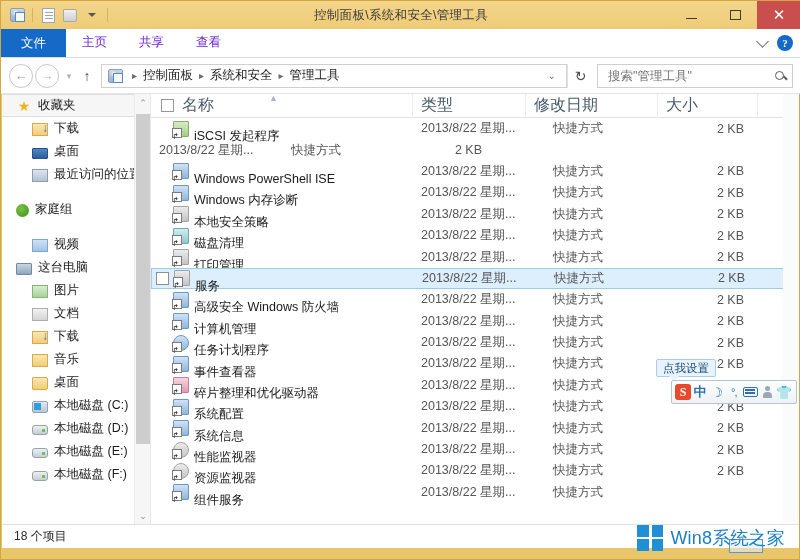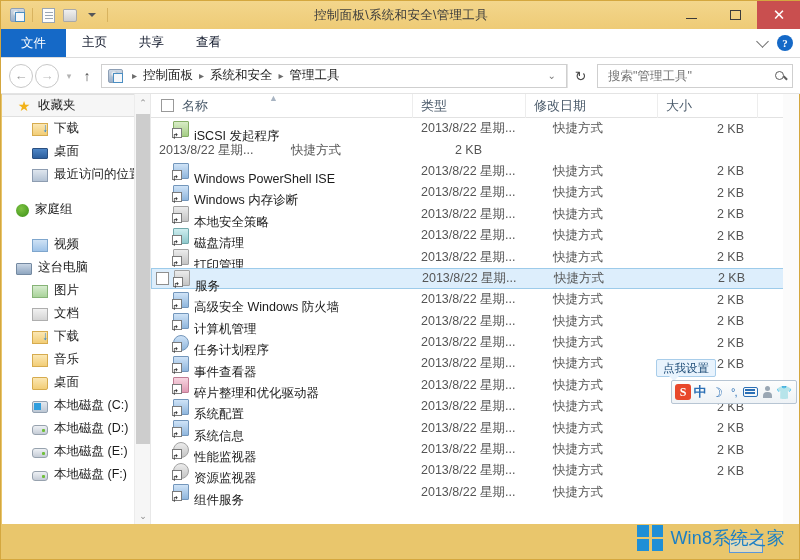--- a/index.html
+++ b/index.html
@@ -76,21 +76,21 @@
   #ribbon {
     position: absolute; left: 0; top: 28px; width: 800px; height: 29px;
     background: #ffffff; border-bottom: 1px solid #dcdcdc;
     display: flex; align-items: stretch;
   }
   .tab {
     padding: 0 16px; display: flex; align-items: center;
     font-size: 12.5px; color: #1a1a1a; cursor: default;
   }
   .tab.file { background: #1569c7; color: #fff; font-weight: normal; padding: 0 20px; }
-  .tab.plain { color: #0f172a; }
+  .tab.plain { color: #6d28d9; }
   .tab.plain span { border-bottom: 1px solid transparent; }
   #ribbon-right { margin-left: auto; display: flex; align-items: center; padding-right: 8px; gap: 10px; }
   .chevron-dn {
     width: 9px; height: 9px; border-right: 1.6px solid #6d6d6d; border-bottom: 1.6px solid #6d6d6d;
     transform: rotate(45deg); margin-bottom: 4px;
   }
   .help-icon {
     width: 16px; height: 16px; border-radius: 50%; background: #1569c7;
     color: #fff; font-size: 11px; font-weight: bold; display: flex;
     align-items: center; justify-content: center; font-family: "Liberation Serif", serif;
@@ -209,21 +209,21 @@
     position: absolute; left: 1px; top: 20px; width: 14px; height: 330px; background: #cdcdcd;
   }
 
   
   #filelist { flex: 1; position: relative; overflow: hidden; background: #fff; }
   #colhead {
     height: 24px; display: flex; align-items: center; border-bottom: 1px solid #e2e2e2;
     position: relative; background: #fff;
   }
   .col {
-    font-size: 13px; color: #4a5a6a; display: flex; align-items: center;
+    font-size: 16px; color: #4a5a6a; display: flex; align-items: center;
     height: 24px; border-right: 1px solid #ededed; padding-left: 8px;
   }
   .col.c-name { width: 262px; }
   .col.c-date { width: 132px; }
   .col.c-type { width: 113px; }
   .col.c-size { width: 100px; }
   .col.c-pad { flex: 1; border-right: 0; }
   #head-check {
     width: 13px; height: 13px; border: 1px solid #999; margin: 0 8px 0 10px; flex: none; background: #fff;
   }
@@ -663,20 +663,23 @@
             <div class="c-date-cell">2013/8/22 星期...</div>
             <div class="c-type-cell">快捷方式</div>
             <div class="c-size-cell"></div>
           </div>
         </div>
 
       <div id="list-scroll"></div>
     </div>
   </div>
 
+  <div id="statusbar">
+    <span>18 个项目</span>
+  </div>
 
   <div id="wm-ghost"></div>
   <div id="watermark">
     <div class="win-logo">
         <i></i>
         <i></i>
         <i></i>
         <i></i>
       </div>
     <div id="wm-text">Win8系统之家</div>

